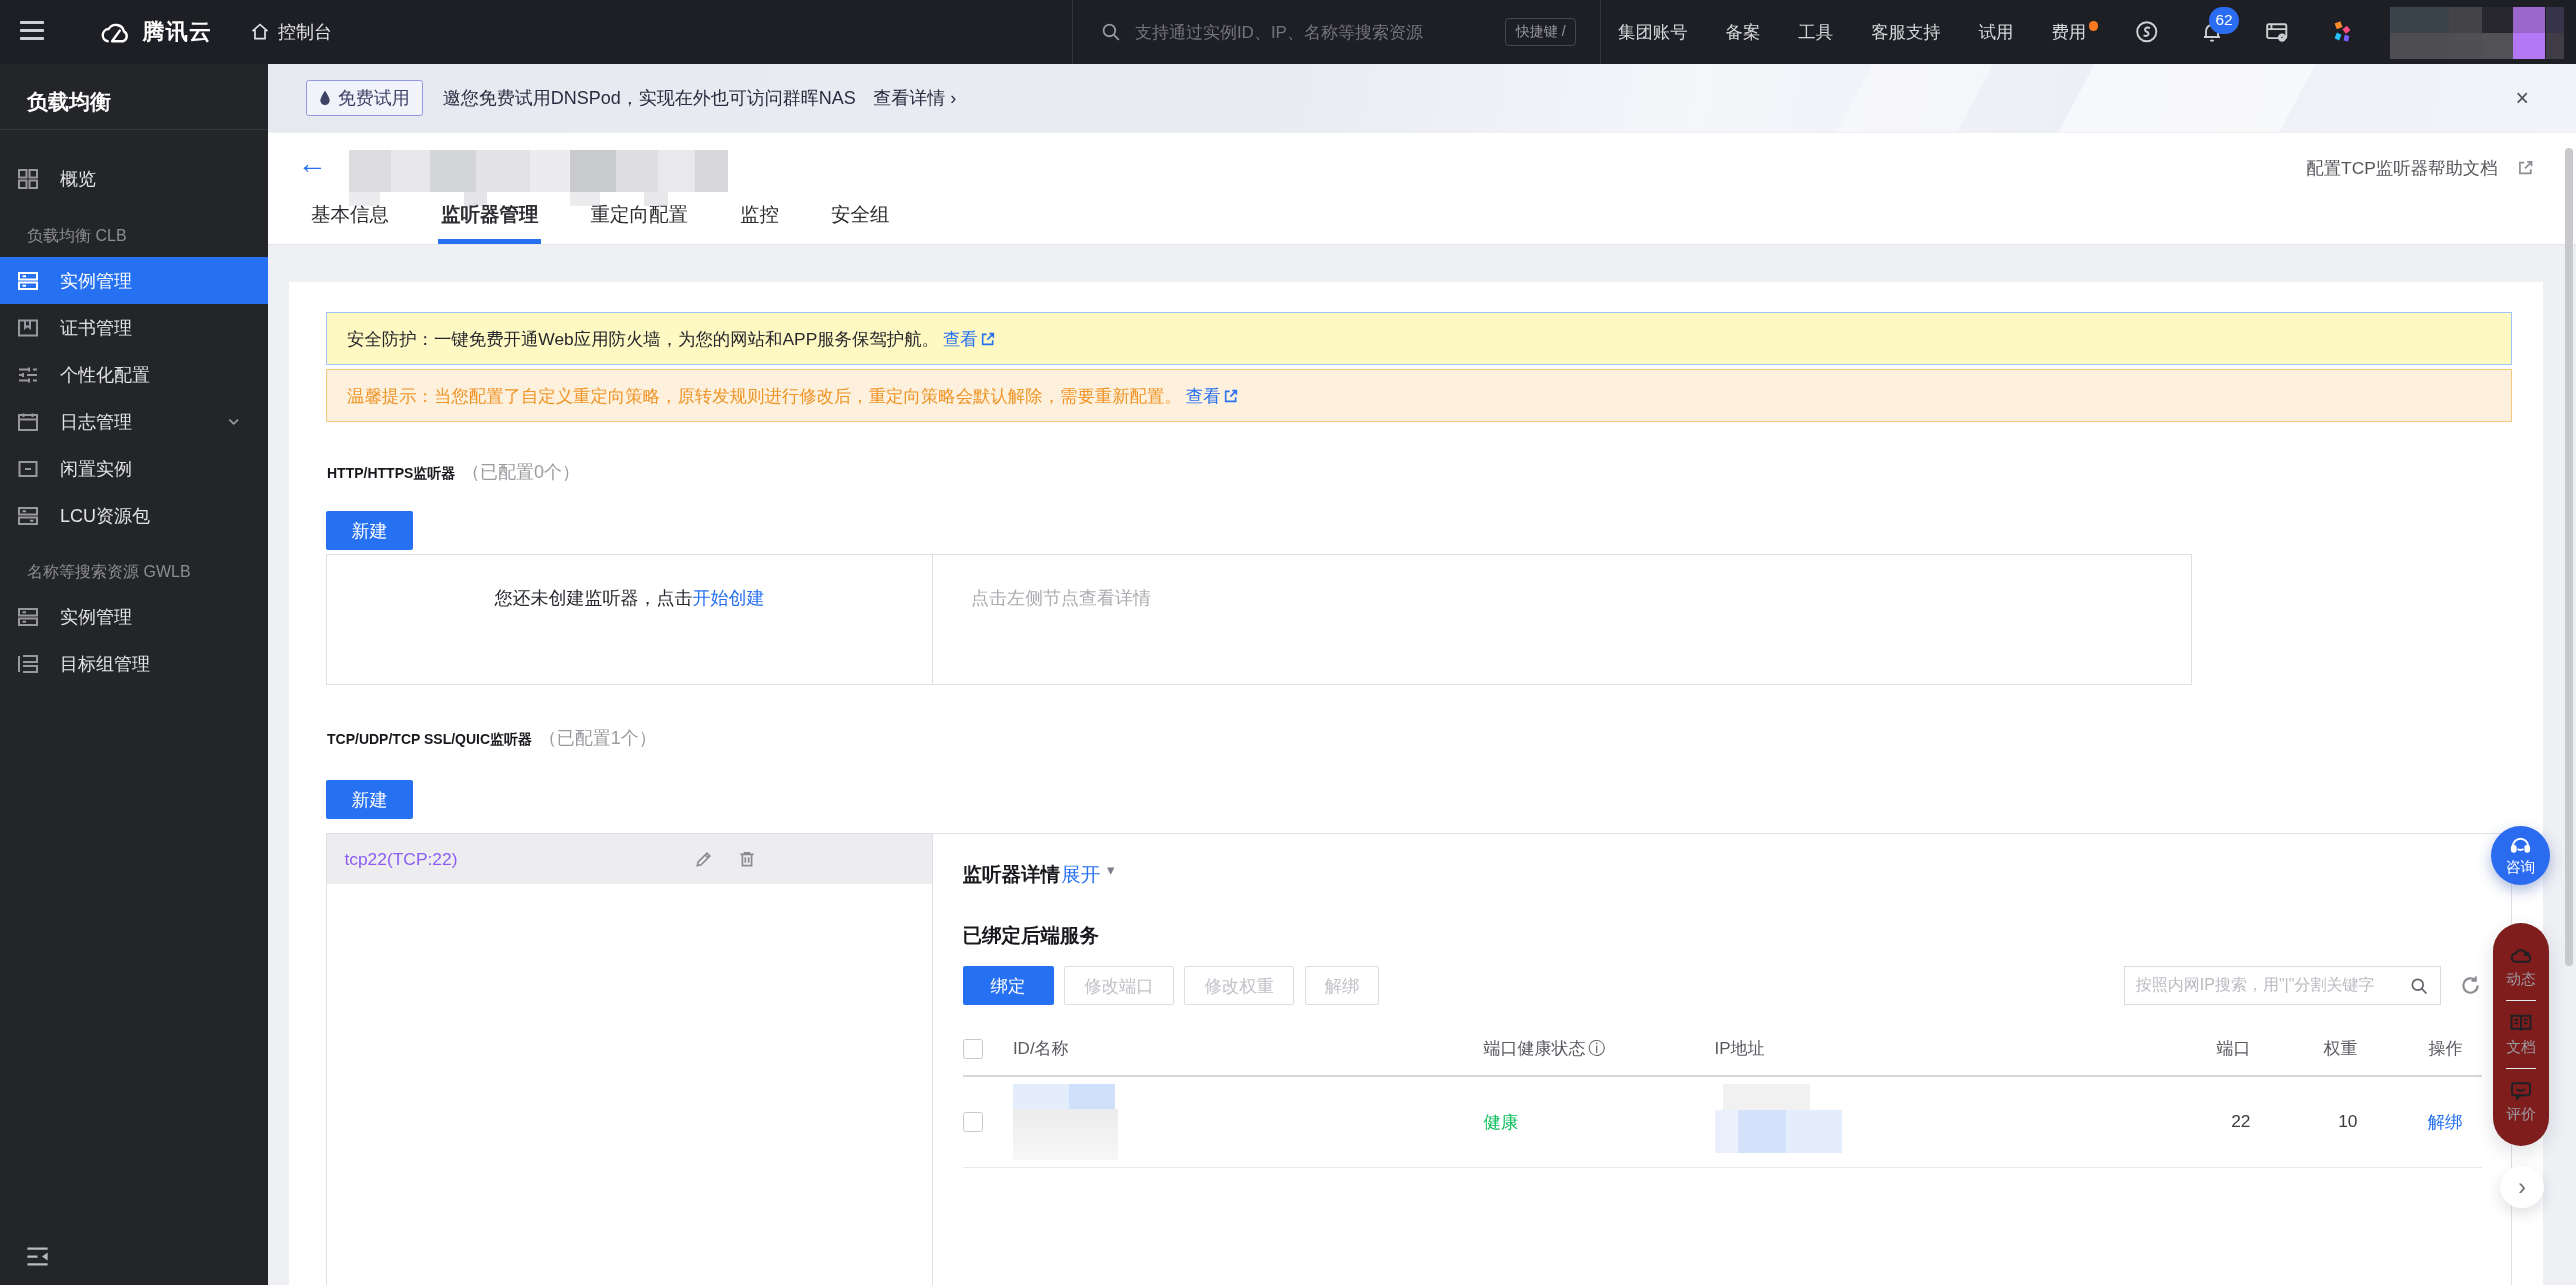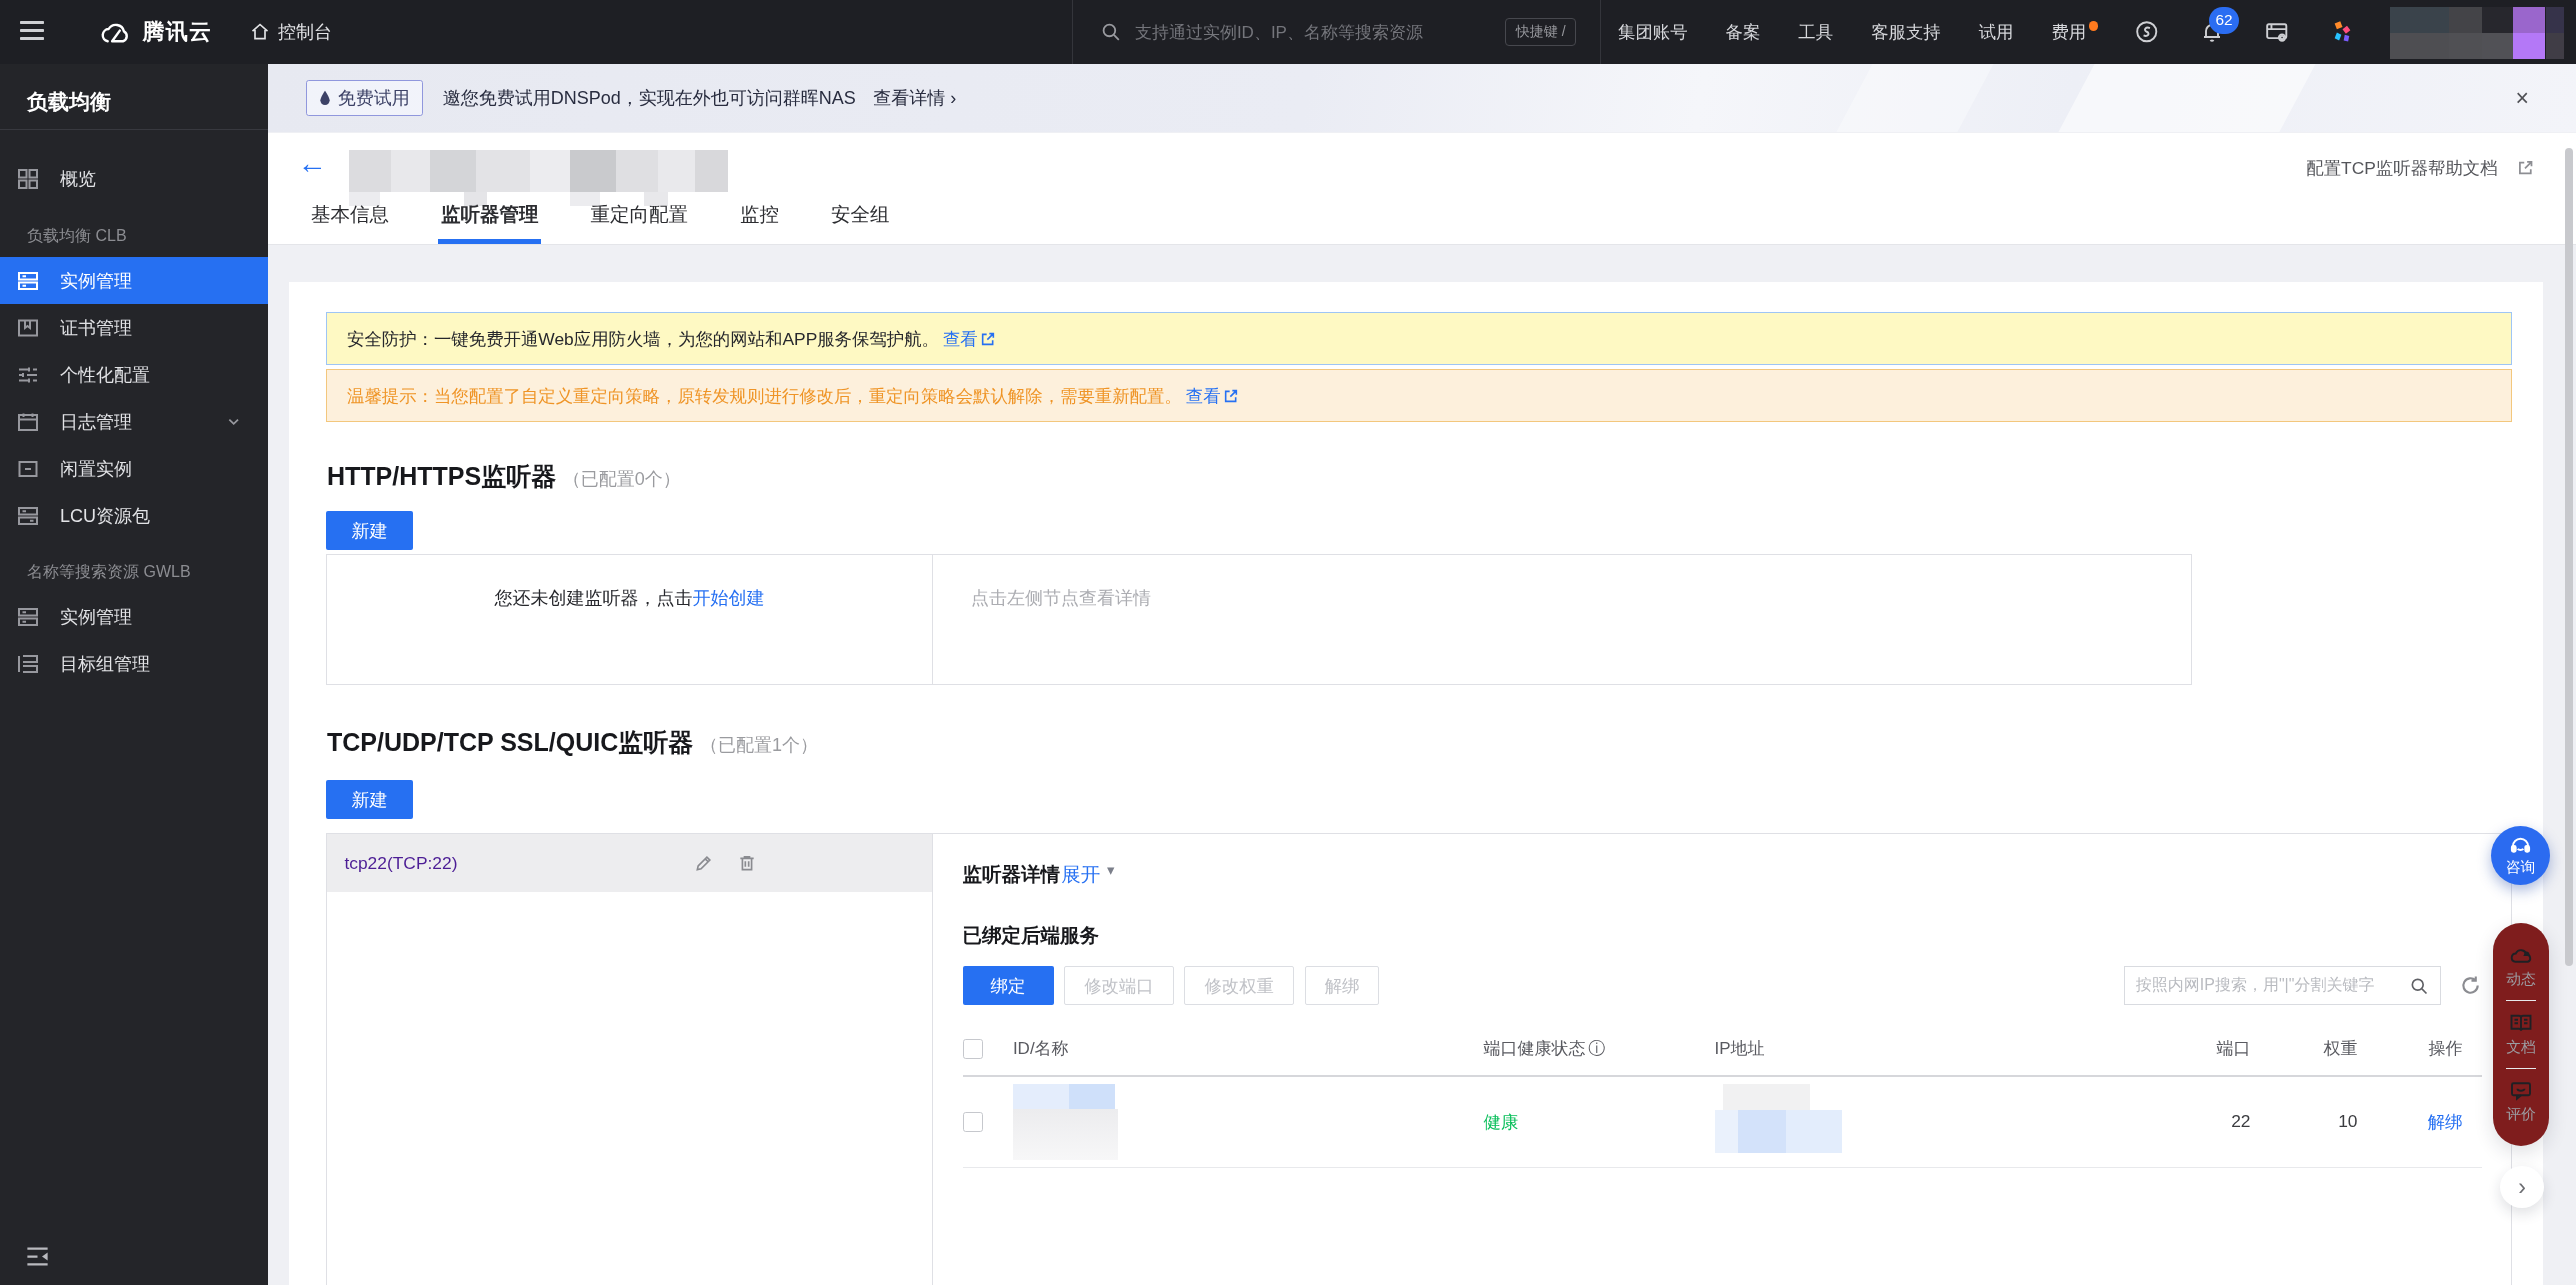--- a/index.html
+++ b/index.html
@@ -60,32 +60,32 @@
   .tab.active{font-weight:bold}
   .tab.active::after{content:'';position:absolute;left:-2.7px;right:-2.7px;bottom:0;height:4.7px;background:#2670f2}
 
   
   .card{position:absolute;left:289px;top:282px;width:2254px;height:1003px;background:#fff}
   .notice{position:absolute;left:37px;width:2186px;height:53px;display:flex;align-items:center;padding-left:20px;font-size:17.4px}
   .notice.info{top:30px;background:#fef9c3;border:0.7px solid #9ec5f5;color:#26272c}
   .notice.warn{top:87px;background:#fdf0dc;border:0.7px solid #f3c77d;color:#ef9426}
   .notice .lnk{color:#2670f2;margin-left:4px;cursor:pointer;display:inline-flex;align-items:center;gap:2.7px}
   .sec-title{position:absolute;left:38px;display:flex;align-items:baseline;gap:6.7px}
-  .sec-title .t{font-size:25px;font-weight:bold;color:#17181c}
+  .sec-title .t{font-size:14px;font-weight:bold;color:#17181c}
   .sec-title .c{font-size:18px;color:#9a9b9f}
   .btn-primary{background:#2670f2;color:#fff;border:none;font-size:18px;border-radius:2px;cursor:pointer;font-family:inherit}
   .btn-new{position:absolute;left:37px;width:87px;height:39px}
   .panes{position:absolute;left:37px;top:272px;width:1866px;height:131px;border:0.7px solid #dfe0e5;display:flex}
   .pane-l{width:606px;border-right:0.7px solid #dfe0e5;text-align:center;padding-top:31px;font-size:18px;color:#26272c}
   .pane-l .lnk{color:#2670f2;cursor:pointer}
   .pane-r{flex:1;padding:31px 0 0 38px;font-size:18px;color:#acadb2}
 
   .panel{position:absolute;left:37px;top:551px;width:2186px;height:452px;border:0.7px solid #dfe0e5;border-bottom:none;display:flex}
   .panel-left{width:606px;border-right:0.7px solid #dfe0e5}
-  .listener-row{height:58px;background:#ededef;display:flex;align-items:center;padding:0 17.4px;font-size:17.4px;color:#4c1d95;cursor:pointer}
+  .listener-row{height:50px;background:#ededef;display:flex;align-items:center;padding:0 17.4px;font-size:17.4px;color:#8b5cf6;cursor:pointer}
   .row-icons{margin-left:auto;margin-right:158px;display:flex;gap:23px;color:#8a8b90}
   .row-icons .ic{cursor:pointer}
   .panel-right{flex:1;padding:0 29.5px;position:relative}
   .detail-line{margin-top:27px;display:flex;align-items:flex-start;font-size:19.5px;color:#17181c}
   .detail-line .dt{font-weight:bold}
   .detail-line .expand{color:#2670f2;cursor:pointer;margin-left:1.3px}
   .detail-line .caret{margin-left:6.7px;font-size:14.8px;color:#7b7f8a}
   .bound-title{margin-top:34px;font-size:19.5px;font-weight:bold;color:#17181c}
   .action-row{margin-top:17.4px;display:flex;align-items:center}
   .abtn{height:39px;font-size:17.4px;border-radius:2px;font-family:inherit}

